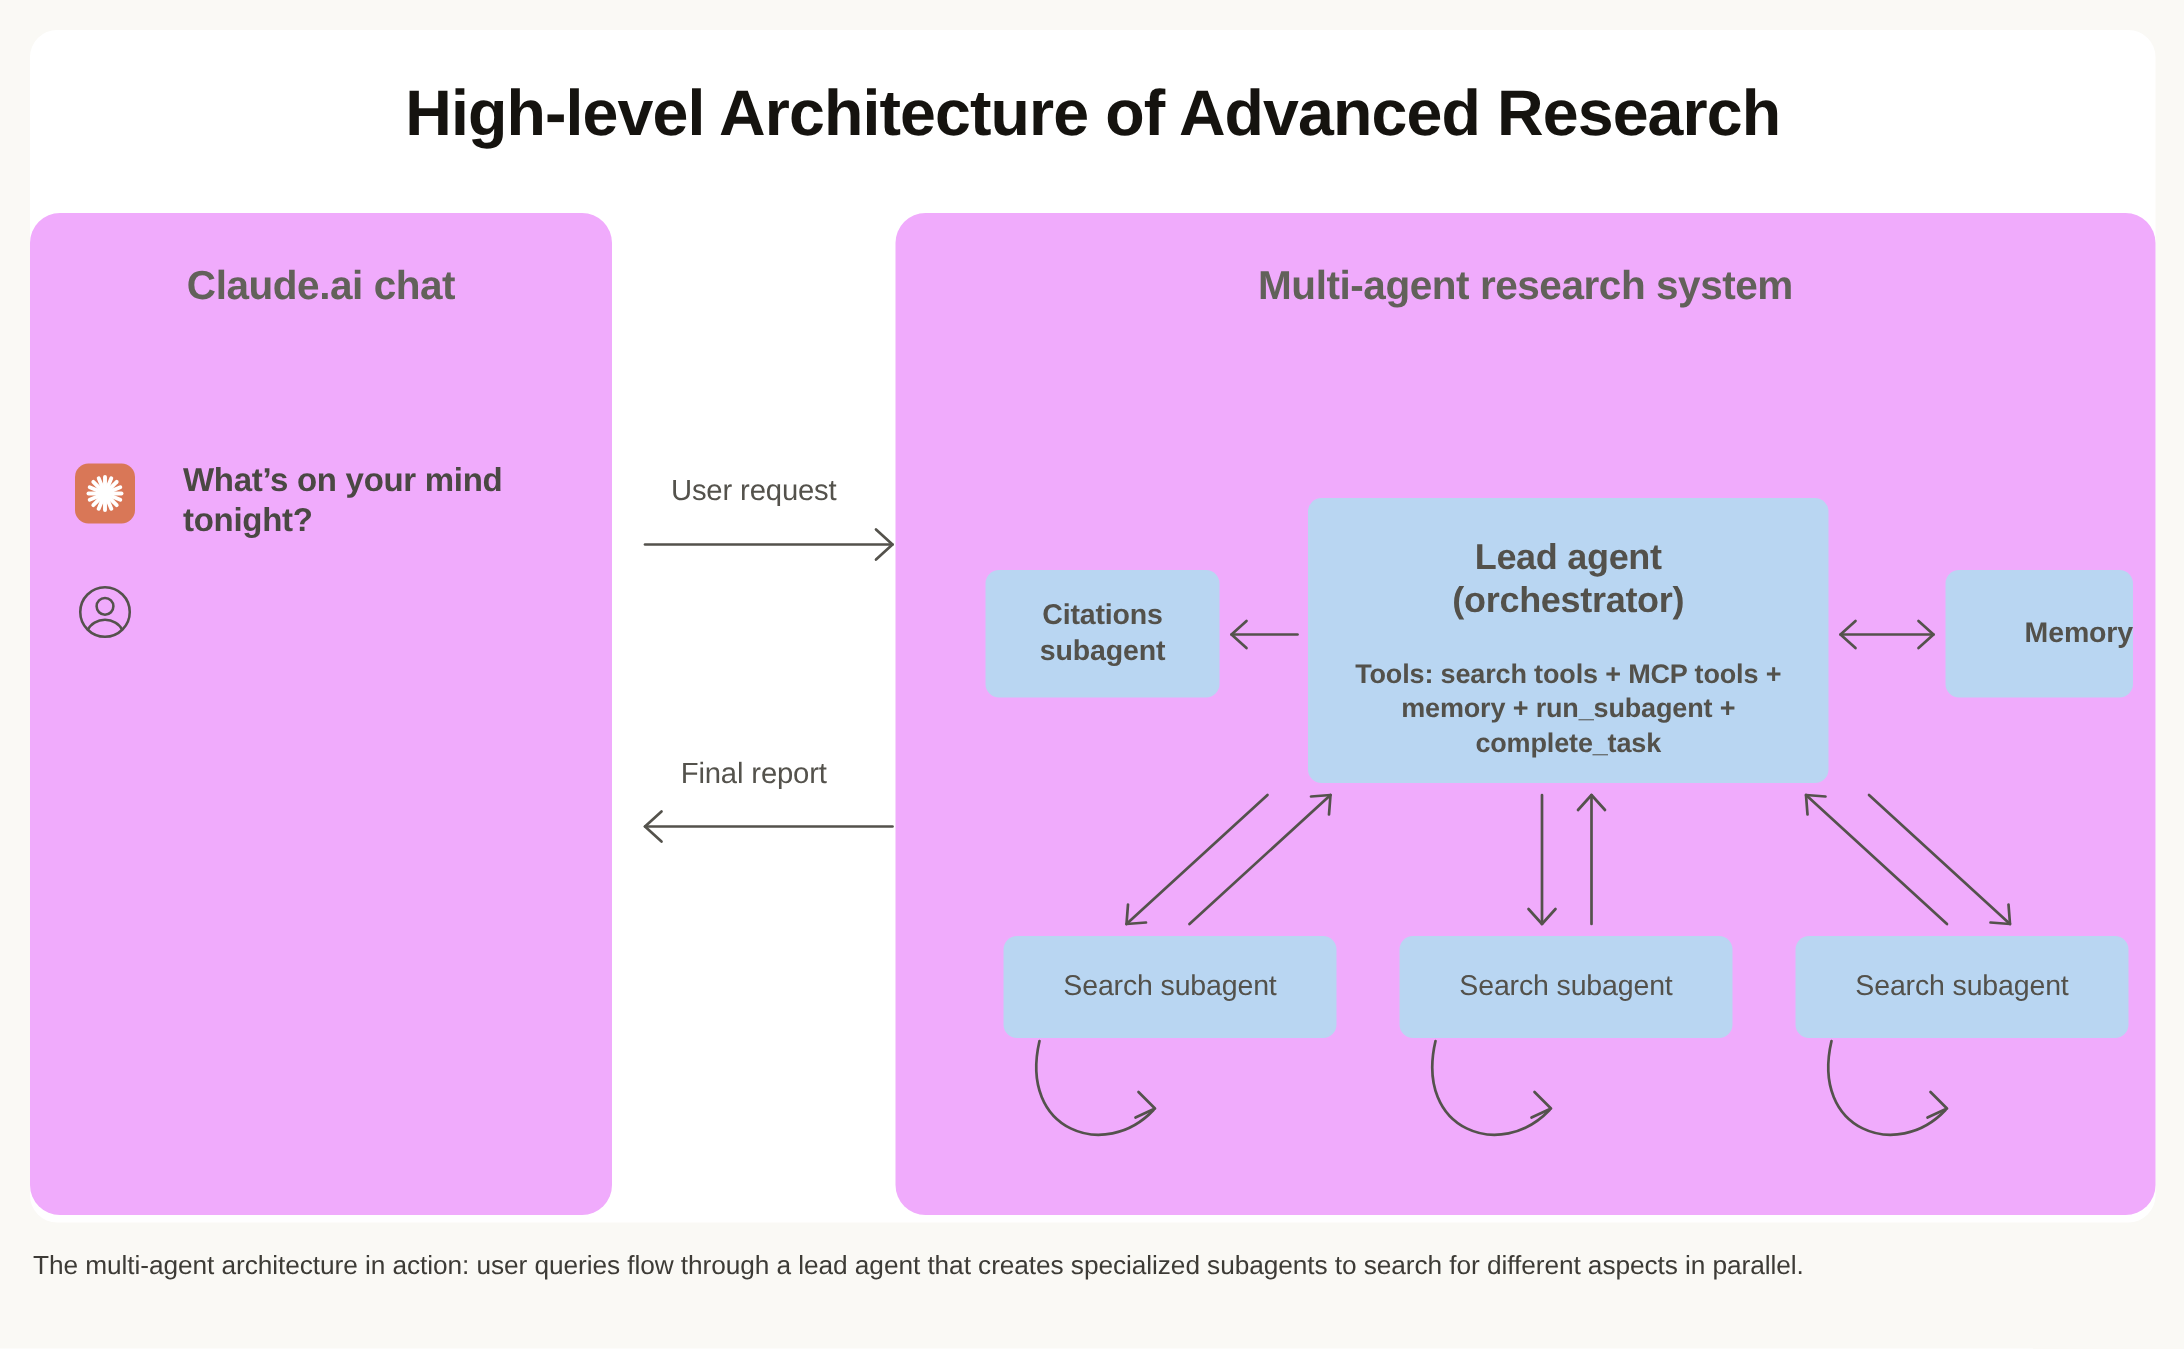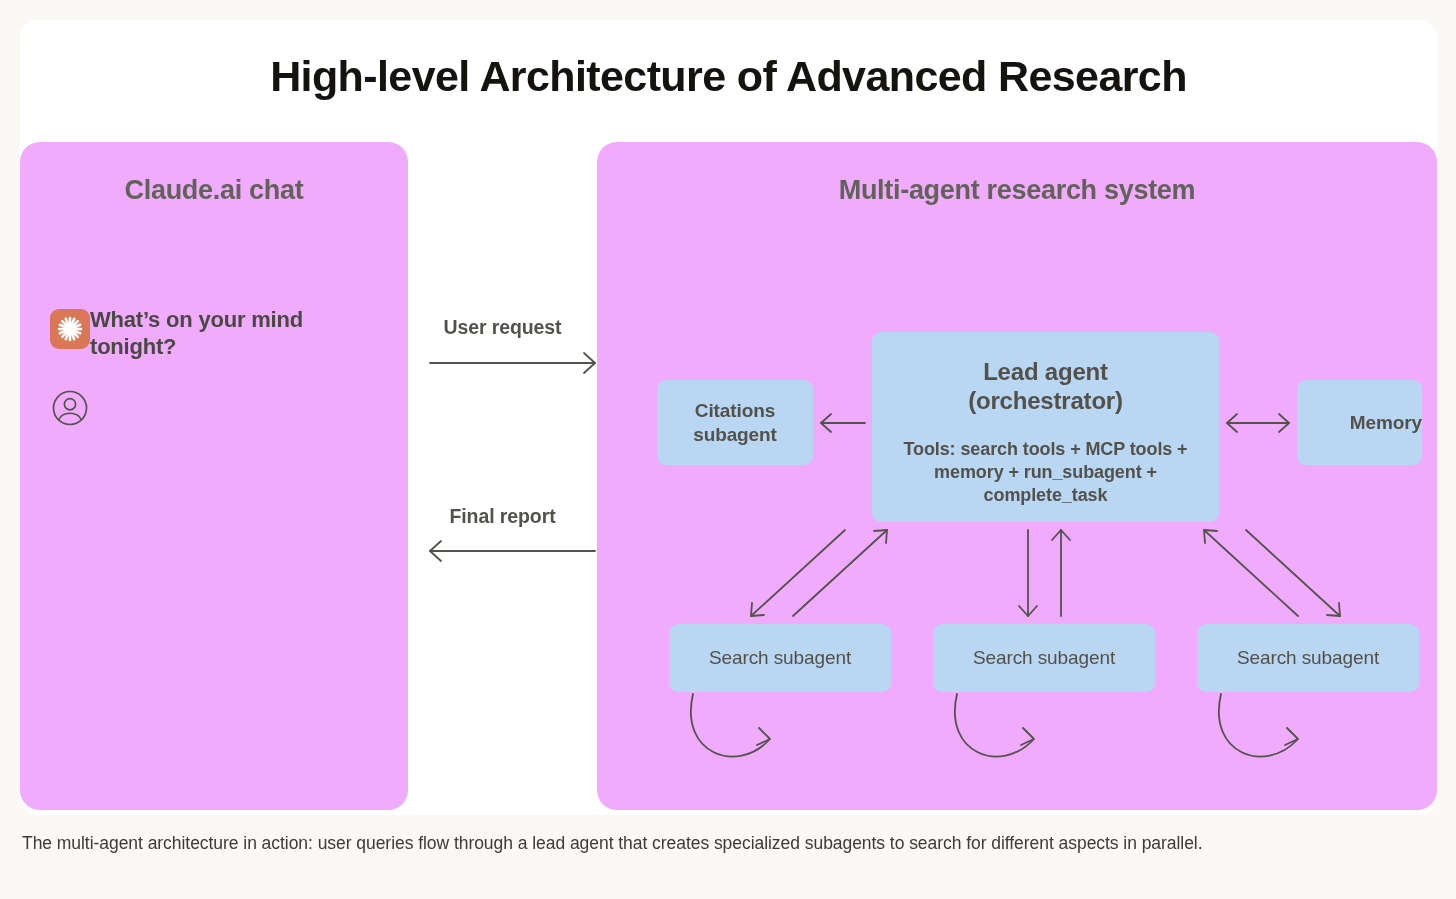--- a/index.html
+++ b/index.html
@@ -64,21 +64,21 @@
   }
 
   
   #chat-greeting-row {
     position: absolute;
     left: 30px;
     top: 165px;
     width: 330px;
     display: flex;
     align-items: flex-start;
-    gap: 0;
+    gap: 32px;
   }
   #claude-logo-icon {
     flex: 0 0 auto;
     width: 40px;
     height: 40px;
     border-radius: 9px;
     background: #d97757;
     position: relative;
     margin-top: 2px;
   }
@@ -116,21 +116,21 @@
     left: 388px;
     top: 122px;
     width: 189px;
     height: 668px;
   }
   .flow-label {
     position: absolute;
     width: 189px;
     text-align: center;
     font-size: 19.5px;
-    font-weight: 700;
+    font-weight: 400;
     color: #54524c;
     letter-spacing: -0.1px;
     white-space: nowrap;
   }
   #label-user-request { top: 174px; }
   #label-final-report { top: 363px; }
 
   
   .agent-box {
     position: absolute;

